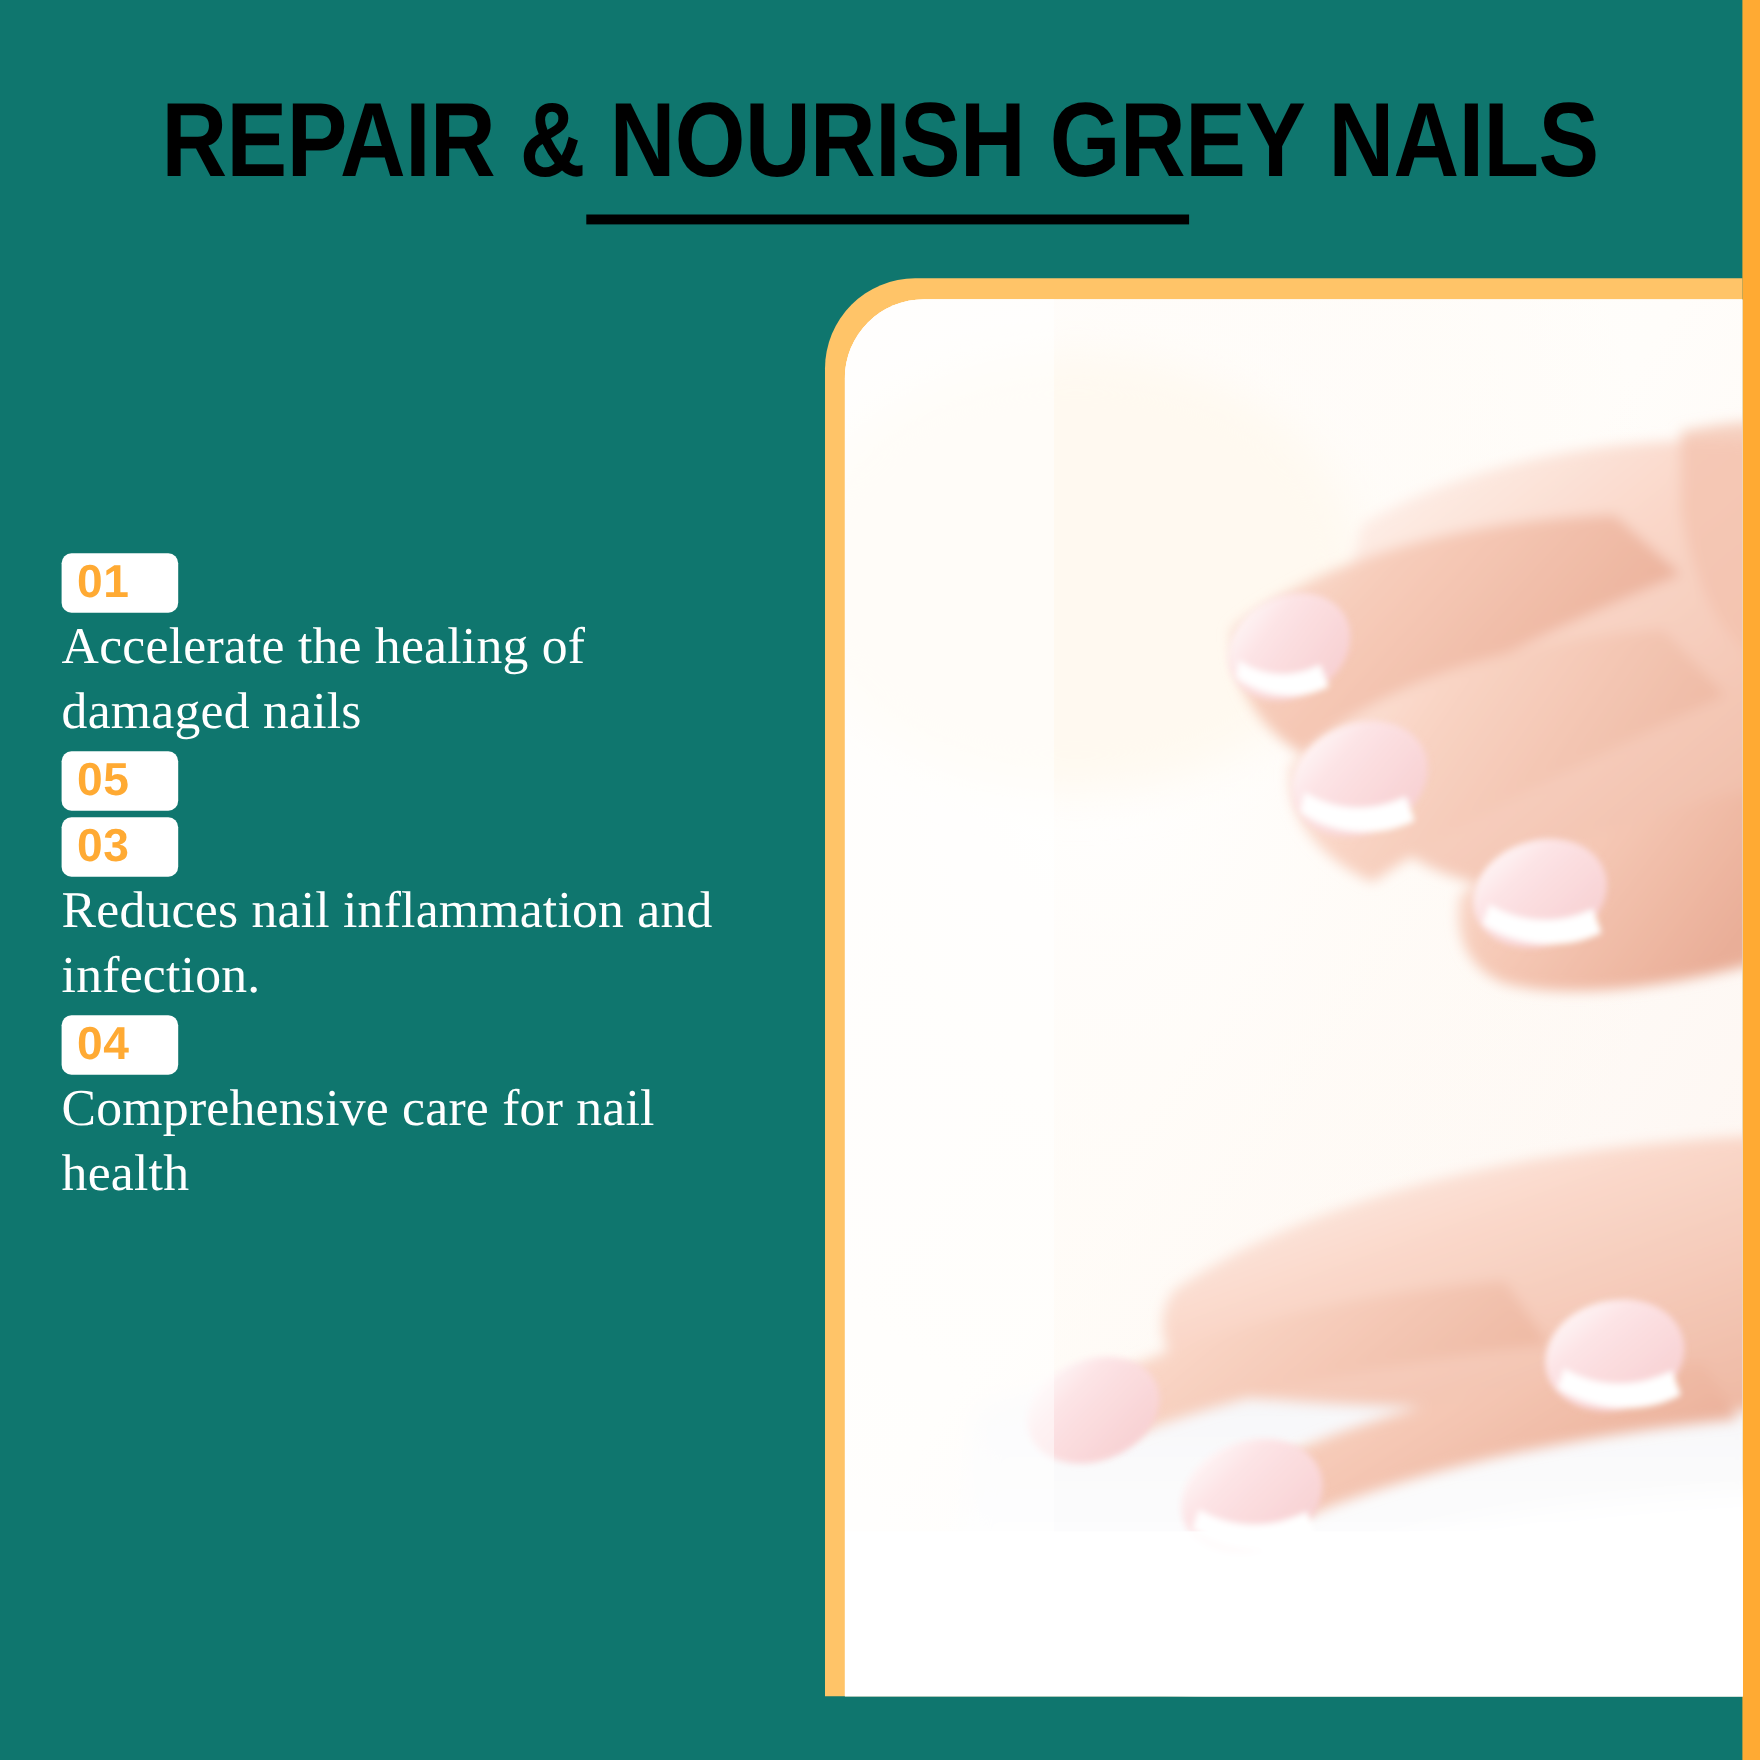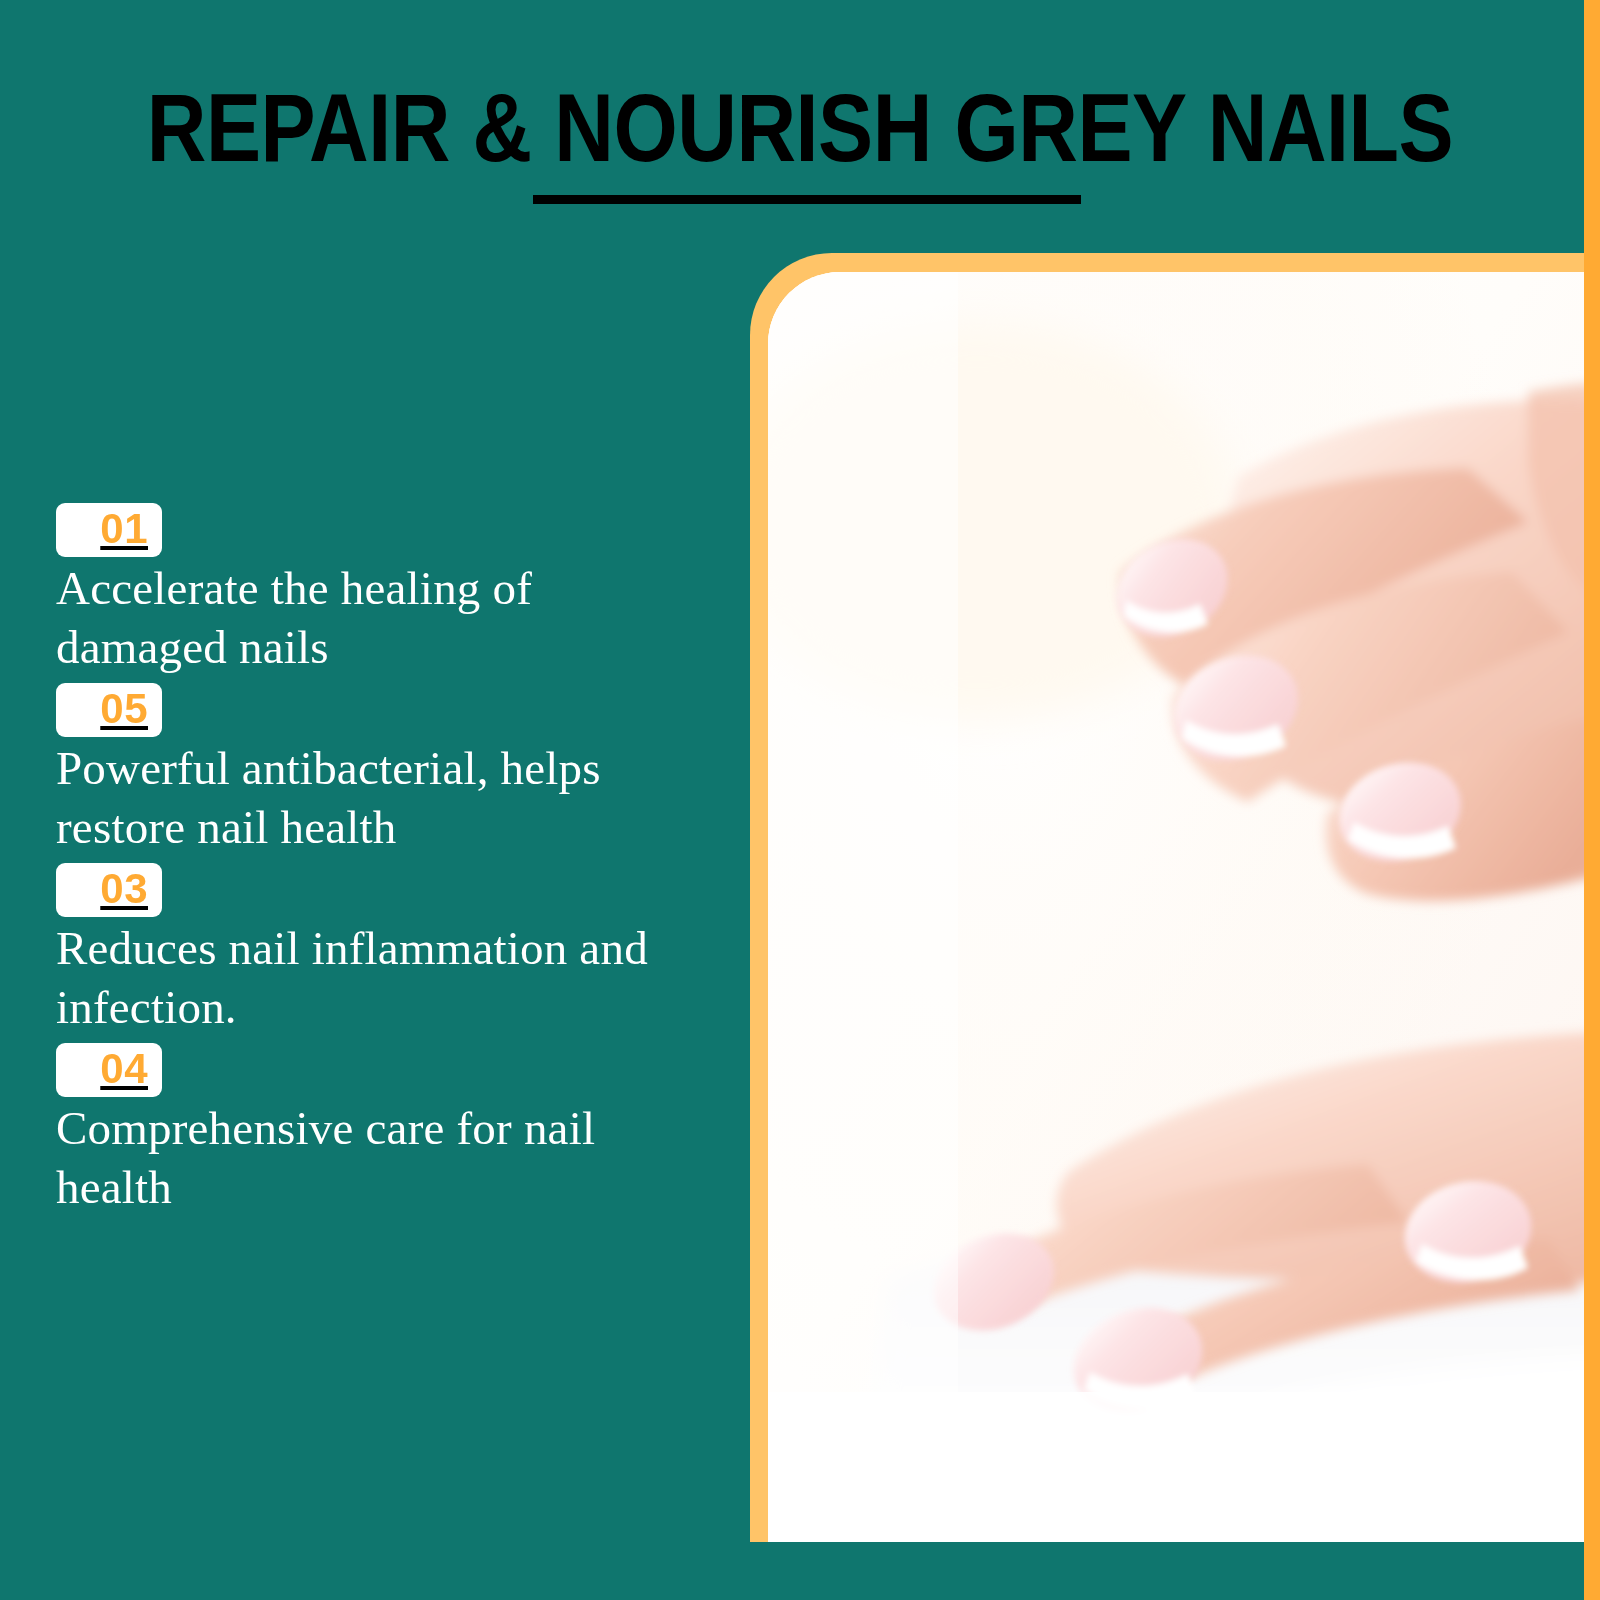--- a/index.html
+++ b/index.html
@@ -90,23 +90,22 @@
   }
   .feature-item {
     margin: 0 0 6px 0;
   }
   .badge {
     display: inline-block;
     min-width: 78px;
     padding: 4px 14px 6px 14px;
     background: #ffffff;
     border-radius: 9px;
-    text-align: right;
+    text-align: left;
     box-sizing: content-box;
-    text-decoration: underline;
   }
   .badge-num {
     display: block;
     color: #ffaa33;
     font-family: "Liberation Sans Narrow", "Liberation Sans", sans-serif;
     font-weight: bold;
     font-size: 42px;
     line-height: 44px;
     letter-spacing: 0.5px;
   }
@@ -268,21 +267,20 @@
       <span class="badge">
         <span class="badge-num">01</span>
       </span>
       <span class="feature-text">Accelerate the healing of damaged nails</span>
     </div>
 
     <div class="feature-item">
       <span class="badge">
         <span class="badge-num">05</span>
       </span>
-      <span class="feature-text">Powerful antibacterial, helps restore nail health</span>
     </div>
 
     <div class="feature-item">
       <span class="badge">
         <span class="badge-num">03</span>
       </span>
       <span class="feature-text">Reduces nail inflammation and infection.</span>
     </div>
 
     <div class="feature-item">

